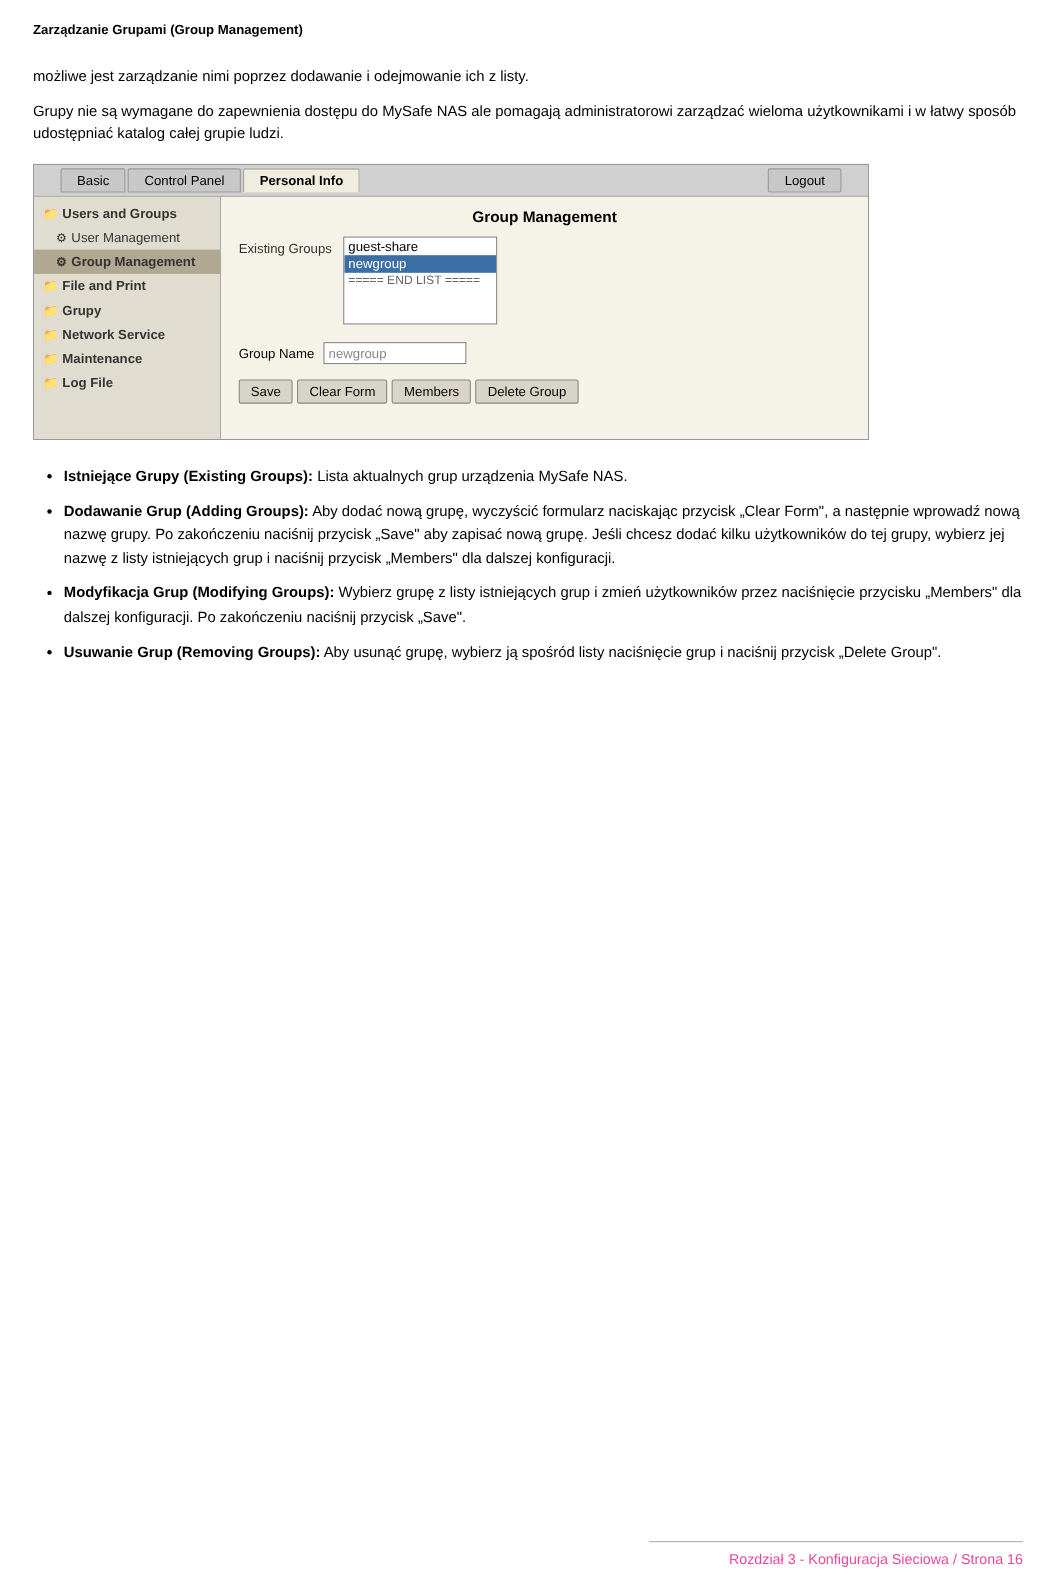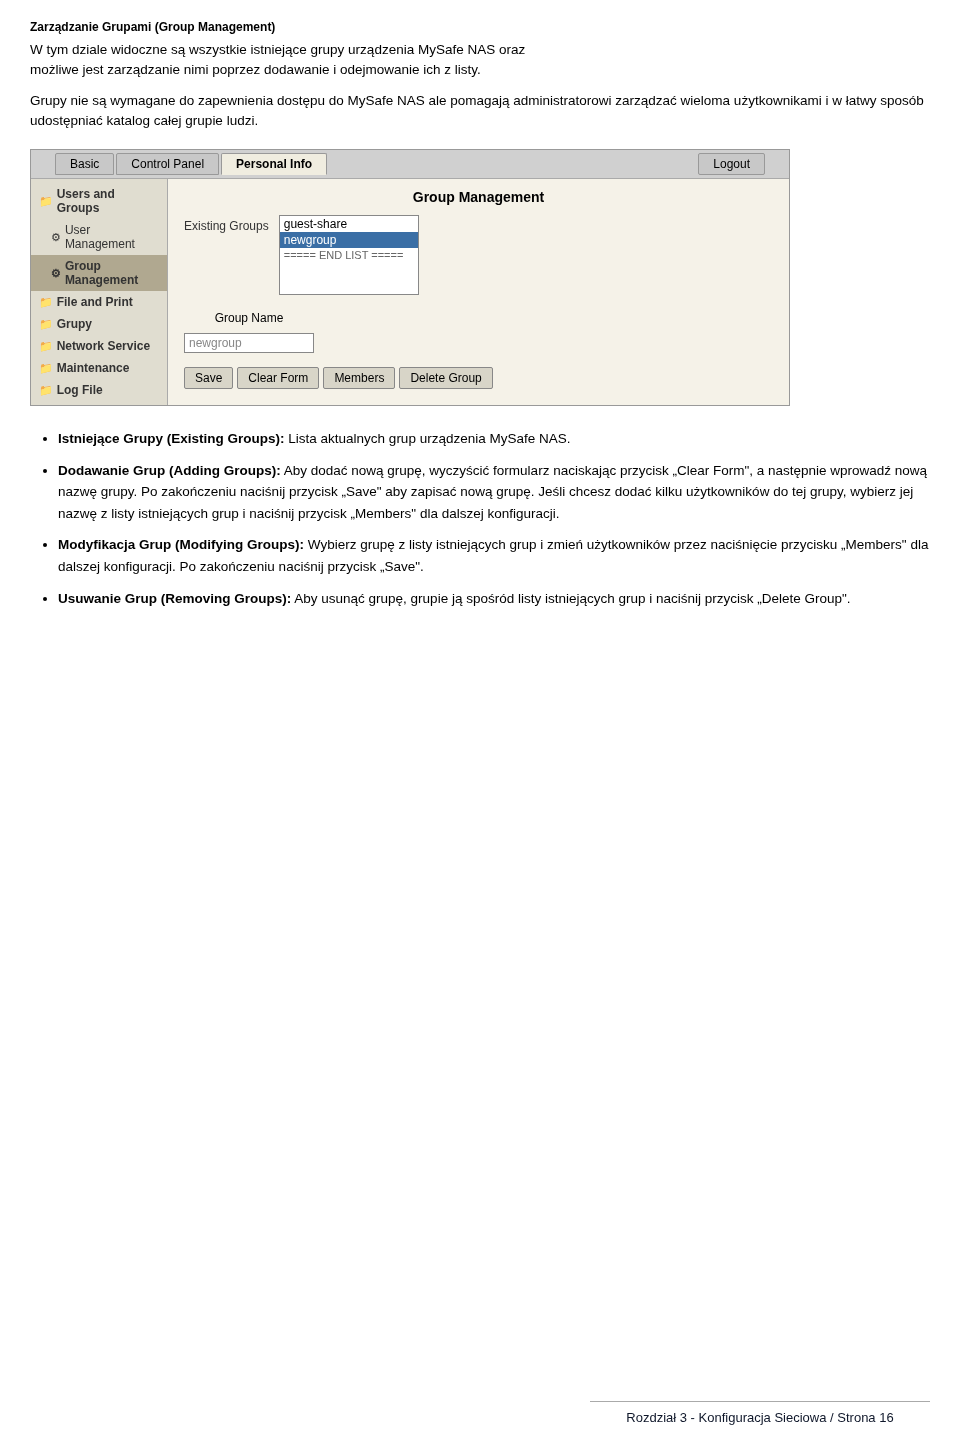--- a/index.html
+++ b/index.html
@@ -59,21 +59,21 @@
       font-size: 12px;
       cursor: pointer;
       border-radius: 2px;
     }
     .panel-body {
       display: flex;
       min-height: 220px;
     }
     
     .sidebar {
-      width: 137px;
+      width: 170px;
       background: #e0ddd0;
       border-right: 1px solid #aaa;
       padding: 4px 0;
       flex-shrink: 0;
     }
     .sidebar-section {
       padding: 4px 8px;
       font-size: 12px;
       font-weight: bold;
       color: #333;
@@ -145,21 +145,20 @@
     }
     .groups-listbox .list-item.end-marker {
       color: #666;
       font-size: 11px;
     }
     .group-name-row {
       display: flex;
       align-items: center;
       gap: 8px;
       margin-top: 10px;
-      flex-direction: column;
     }
     .group-name-label {
       font-size: 12px;
       white-space: nowrap;
     }
     .group-name-input {
       border: 1px solid #888;
       background: #fff;
       padding: 2px 4px;
       font-size: 12px;
@@ -194,21 +193,21 @@
       border-top: 1px solid #aaa;
       margin-bottom: 8px;
     }
   </style>
 </head>
 <body>
 
 <h1>Zarządzanie Grupami (Group Management)</h1>
 
 <p>
-  <span>W tym dziale widoczne są wszystkie istniejące grupy urządzenia MySafe NAS oraz</span><br>
+  <br>
   <span>możliwe jest zarządzanie nimi poprzez dodawanie i odejmowanie ich z listy.</span>
 </p>
 <p>Grupy nie są wymagane do zapewnienia dostępu do MySafe NAS ale pomagają administratorowi zarządzać wieloma użytkownikami i w łatwy sposób udostępniać katalog całej grupie ludzi.</p>
 
 <div class="screenshot-panel">
 
   <div class="panel-nav">
     <div class="nav-tab">Basic</div>
     <div class="nav-tab">Control Panel</div>
     <div class="nav-tab active">Personal Info</div>
@@ -289,20 +288,20 @@
   <li>
     <strong>Dodawanie Grup (Adding Groups):</strong>
     <span> Aby dodać nową grupę, wyczyścić formularz naciskając przycisk „Clear Form", a następnie wprowadź nową nazwę grupy. Po zakończeniu naciśnij przycisk „Save" aby zapisać nową grupę. Jeśli chcesz dodać kilku użytkowników do tej grupy, wybierz jej nazwę z listy istniejących grup i naciśnij przycisk „Members" dla dalszej konfiguracji.</span>
   </li>
   <li>
     <strong>Modyfikacja Grup (Modifying Groups):</strong>
     <span> Wybierz grupę z listy istniejących grup i zmień użytkowników przez naciśnięcie przycisku  „Members" dla dalszej konfiguracji. Po zakończeniu naciśnij przycisk „Save".</span>
   </li>
   <li>
     <strong>Usuwanie Grup (Removing Groups):</strong>
-    <span> Aby usunąć grupę, grupie ją spośród listy istniejących grup i naciśnij przycisk „Delete Group".</span>
+    <span> Aby usunąć grupę, wybierz ją spośród listy naciśnięcie grup i naciśnij przycisk „Delete Group".</span>
   </li>
 </ul>
 
 <div style="position: fixed; bottom: 24px; right: 30px; width: 340px;">
   <hr class="footer-divider">
-  <div style="text-align:center; font-size:13px; color:#0f172a;">Rozdział 3 - Konfiguracja Sieciowa  /  Strona 16</div>
+  <div style="text-align:right; font-size:13px; color:#ec4899;">Rozdział 3 - Konfiguracja Sieciowa  /  Strona 16</div>
 </div>
 
 </body></html>

